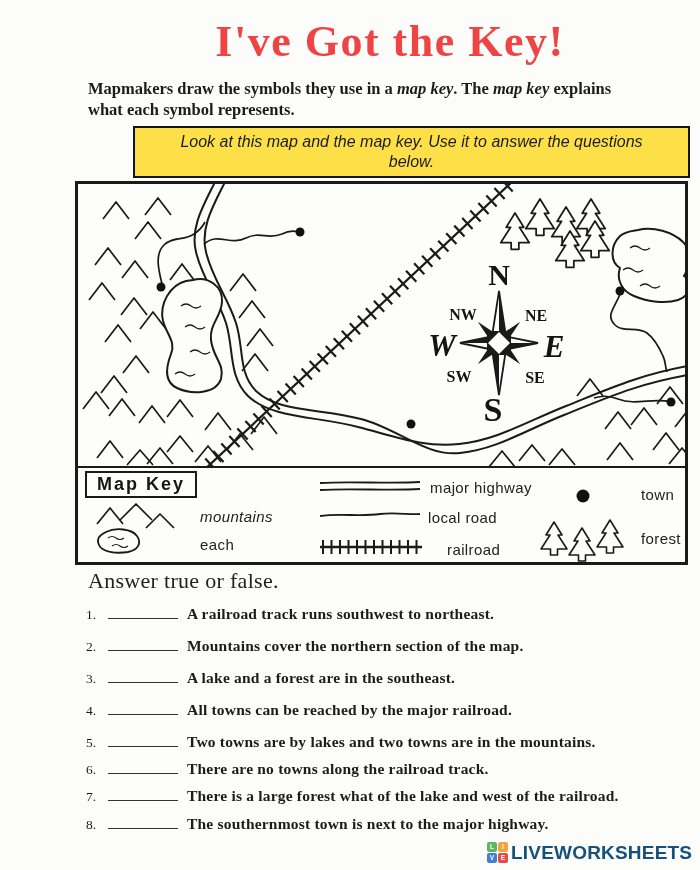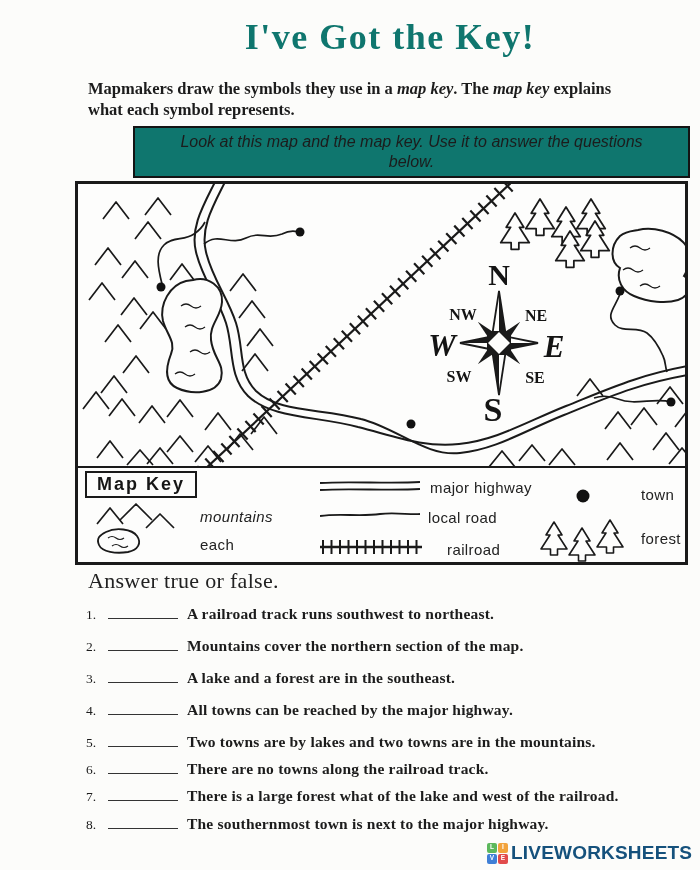--- a/index.html
+++ b/index.html
@@ -4,31 +4,31 @@
 <style>
   html,body{margin:0;padding:0;}
   body{
     width:700px;height:870px;position:relative;overflow:hidden;
     background:#fcfcfa;
     font-family:"Liberation Serif", serif;
     color:#1a1a1a;
   }
   .title{
     position:absolute;left:390px;top:16px;transform:translateX(-50%);
-    font-size:36px;font-weight:600;letter-spacing:1.5px;white-space:nowrap;
-    color:#0f766e;
+    font-size:44px;font-weight:600;letter-spacing:1.5px;white-space:nowrap;
+    color:#ef4444;
   }
   .intro{
     position:absolute;left:88px;top:78px;width:612px;
     font-size:16.5px;line-height:21px;font-weight:600;color:#1c1c1c;
   }
   .intro .mk{font-style:italic;font-weight:700;}
   .instruction-box{
     position:absolute;left:133px;top:126px;width:557px;height:52px;
-    box-sizing:border-box;border:2px solid #141414;background:#0f766e;
+    box-sizing:border-box;border:2px solid #141414;background:#fde047;
     display:flex;flex-direction:column;justify-content:center;
     text-align:center;
     font-family:"Liberation Sans", sans-serif;font-style:italic;
     font-size:16px;line-height:20px;color:#1c1c1c;
   }
   .map-box{
     position:absolute;left:75px;top:181px;width:613px;height:384px;
     box-sizing:border-box;border:3px solid #1a1a1a;background:#fdfdfc;
   }
   .map-svg{display:block;}
@@ -54,21 +54,21 @@
     position:absolute;left:86px;width:614px;white-space:nowrap;
     font-size:15.5px;color:#1c1c1c;
   }
   .q-num{display:inline-block;width:22px;font-size:13.5px;vertical-align:baseline;}
   .q-blank{
     display:inline-block;width:70px;height:13px;margin-right:9px;
     border-bottom:1.6px solid #333;cursor:text;
   }
   .q-text{font-weight:600;letter-spacing:0.2px;margin-top:8px;}
   .footer{
-    position:absolute;left:487px;top:842px;display:flex;align-items:center;cursor:pointer;
+    position:absolute;left:487px;top:842px;display:flex;cursor:pointer;
   }
   .logo-grid{
     display:grid;grid-template-columns:10px 10px;grid-template-rows:10px 10px;
     gap:1px;margin-right:3px;
   }
   .logo-cell{
     border-radius:2px;color:#fff;
     font-family:"Liberation Sans", sans-serif;font-size:6.5px;font-weight:bold;
     display:flex;align-items:center;justify-content:center;line-height:1;
   }
@@ -234,21 +234,21 @@
 <div class="question-row" style="top:605px;">
   <span class="q-num">1.</span><span class="q-blank"></span><span class="q-text">A railroad track runs southwest to northeast.</span>
 </div>
 <div class="question-row" style="top:637px;">
   <span class="q-num">2.</span><span class="q-blank"></span><span class="q-text">Mountains cover the northern section of the map.</span>
 </div>
 <div class="question-row" style="top:669px;">
   <span class="q-num">3.</span><span class="q-blank"></span><span class="q-text">A lake and a forest are in the southeast.</span>
 </div>
 <div class="question-row" style="top:701px;">
-  <span class="q-num">4.</span><span class="q-blank"></span><span class="q-text">All towns can be reached by the major highway.</span>
+  <span class="q-num">4.</span><span class="q-blank"></span><span class="q-text">All towns can be reached by the major railroad.</span>
 </div>
 <div class="question-row" style="top:733px;">
   <span class="q-num">5.</span><span class="q-blank"></span><span class="q-text">Two towns are by lakes and two towns are in the mountains.</span>
 </div>
 <div class="question-row" style="top:760px;">
   <span class="q-num">6.</span><span class="q-blank"></span><span class="q-text">There are no towns along the railroad track.</span>
 </div>
 <div class="question-row" style="top:787px;">
   <span class="q-num">7.</span><span class="q-blank"></span><span class="q-text">There is a large forest what of the lake and west of the railroad.</span>
 </div>

